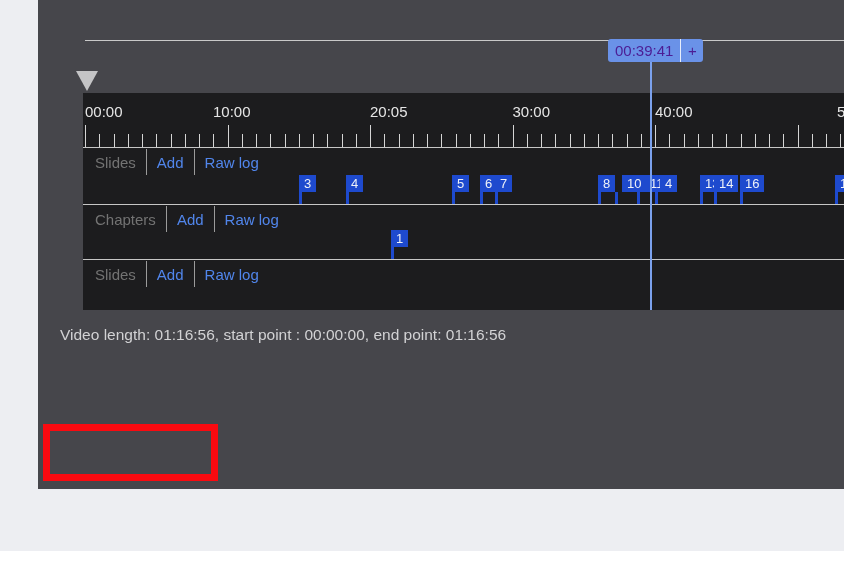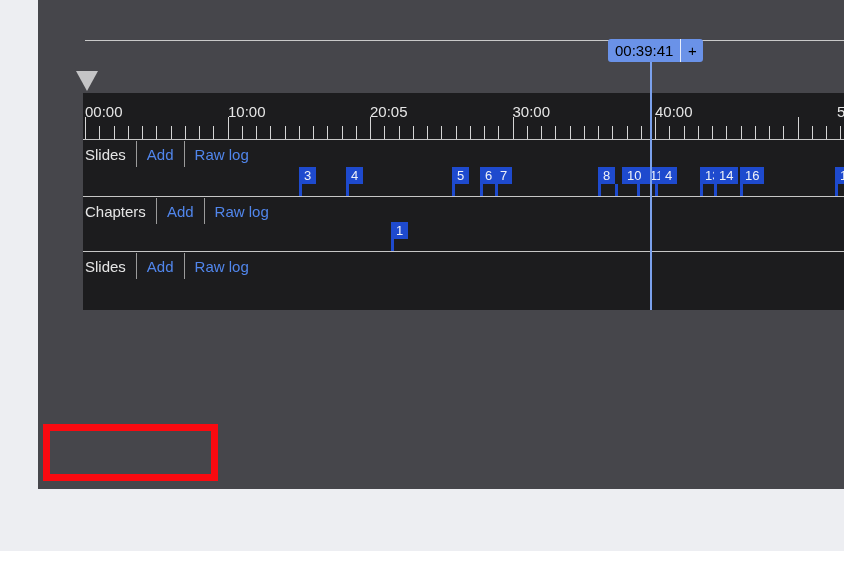--- a/index.html
+++ b/index.html
@@ -10,46 +10,46 @@
   }
   .screen{position:relative;width:844px;height:574px;background:#ffffff;}
   .page-bg{position:absolute;left:0;top:0;width:844px;height:551px;background:#edeef2;}
   
   .panel{position:absolute;left:38px;top:0;width:806px;height:489px;background:#46464b;}
   .top-line{position:absolute;left:47px;right:0;top:40px;height:1px;background:#c9c9c9;}
   
   .time-badge{
     position:absolute;left:570px;top:39px;height:23px;
     display:flex;align-items:stretch;border-radius:3px;overflow:hidden;
-    background:#6a92e8;color:#000000;font-size:15px;z-index:6;
+    background:#6a92e8;color:#4c1d95;font-size:15px;z-index:6;
   }
   .time-badge .time{display:flex;align-items:center;padding:0 7px;}
   .time-badge .divider{width:1px;background:#e8eefb;}
   .time-badge .plus{display:flex;align-items:center;justify-content:center;width:22px;font-size:15px;}
   
   .triangle{
     position:absolute;left:38px;top:71px;width:0;height:0;
     border-left:11px solid transparent;border-right:11px solid transparent;
     border-top:20px solid #c4c4c6;
   }
   
   .timeline{
     position:absolute;left:45px;top:93px;width:761px;height:217px;
     background:#1c1c1e;overflow:hidden;color:#e3e3e3;
   }
-  .ruler{position:relative;height:47px;border-bottom:1px solid #c6c6c6;box-sizing:border-box;}
+  .ruler{position:relative;height:55px;border-bottom:1px solid #c6c6c6;box-sizing:border-box;}
   .ruler .tick{position:absolute;bottom:0;width:1px;background:#d5d5d5;}
   .ruler .tick.minor{height:13px;}
   .ruler .tick.major{height:22px;}
   .ruler .tlabel{position:absolute;top:10px;font-size:15px;color:#e6e6e6;white-space:nowrap;}
   .track{position:relative;box-sizing:border-box;}
   .track.bordered{border-bottom:1px solid #c6c6c6;}
   .labelbar{display:flex;align-items:center;height:26px;margin-top:1px;}
   .labelbar .cell{display:flex;align-items:center;height:26px;padding:0 10px;font-size:15px;white-space:nowrap;}
-  .labelbar .cell.title{color:#e5e5e5;padding-left:2px;}
+  .labelbar .cell.title{color:#737373;padding-left:12px;}
   .labelbar .cell.link{color:#5186ec;cursor:pointer;}
   .labelbar .cell + .cell{border-left:1px solid #9b9b9b;}
   .marker-box{
     position:absolute;height:17px;line-height:17px;bottom:12px;
     background:#1e4ace;color:#eef1f8;font-size:13px;text-align:center;
     padding:0 5px;white-space:nowrap;
   }
   .marker-pole{position:absolute;bottom:0;width:3px;height:12px;background:#1e4ace;}
   .playhead{position:absolute;left:612px;top:62px;width:2px;height:248px;background:#7ba1ed;z-index:5;}
   
@@ -136,21 +136,21 @@
           <div class="tick minor" style="left: 643.25px;"></div>
           <div class="tick minor" style="left: 657.5px;"></div>
           <div class="tick minor" style="left: 671.75px;"></div>
           <div class="tick minor" style="left: 686px;"></div>
           <div class="tick minor" style="left: 700.25px;"></div>
           <div class="tick major" style="left: 714.5px;"></div>
           <div class="tick minor" style="left: 728.75px;"></div>
           <div class="tick minor" style="left: 743px;"></div>
           <div class="tick minor" style="left: 757.25px;"></div>
           <span class="tlabel" style="left: 2px;">00:00</span>
-          <span class="tlabel" style="left: 145px; text-align: right;">10:00</span>
+          <span class="tlabel" style="left: 130px; text-align: right;">10:00</span>
           <span class="tlabel" style="left: 287px;">20:05</span>
           <span class="tlabel" style="left: 429.5px;">30:00</span>
           <span class="tlabel" style="left: 572px;">40:00</span>
           <span class="tlabel" style="left: 754px;">50:00</span>
         </div>
       <div class="track bordered" style="height: 56px;">
           <div class="labelbar">
             <span class="cell title">Slides</span>
             <span class="cell link">Add</span>
             <span class="cell link">Raw log</span>
@@ -195,18 +195,19 @@
           <div class="labelbar">
             <span class="cell title">Slides</span>
             <span class="cell link">Add</span>
             <span class="cell link">Raw log</span>
           </div>
         </div>
     </div>
 
     <div class="playhead"></div>
 
+    <div class="info-line" style="top:326px">Video length: 01:16:56, start point : 00:00:00, end point: 01:16:56</div>
 
     <div class="red-box"></div>
 
 
   </div>
 </div>
 
 </body></html>

